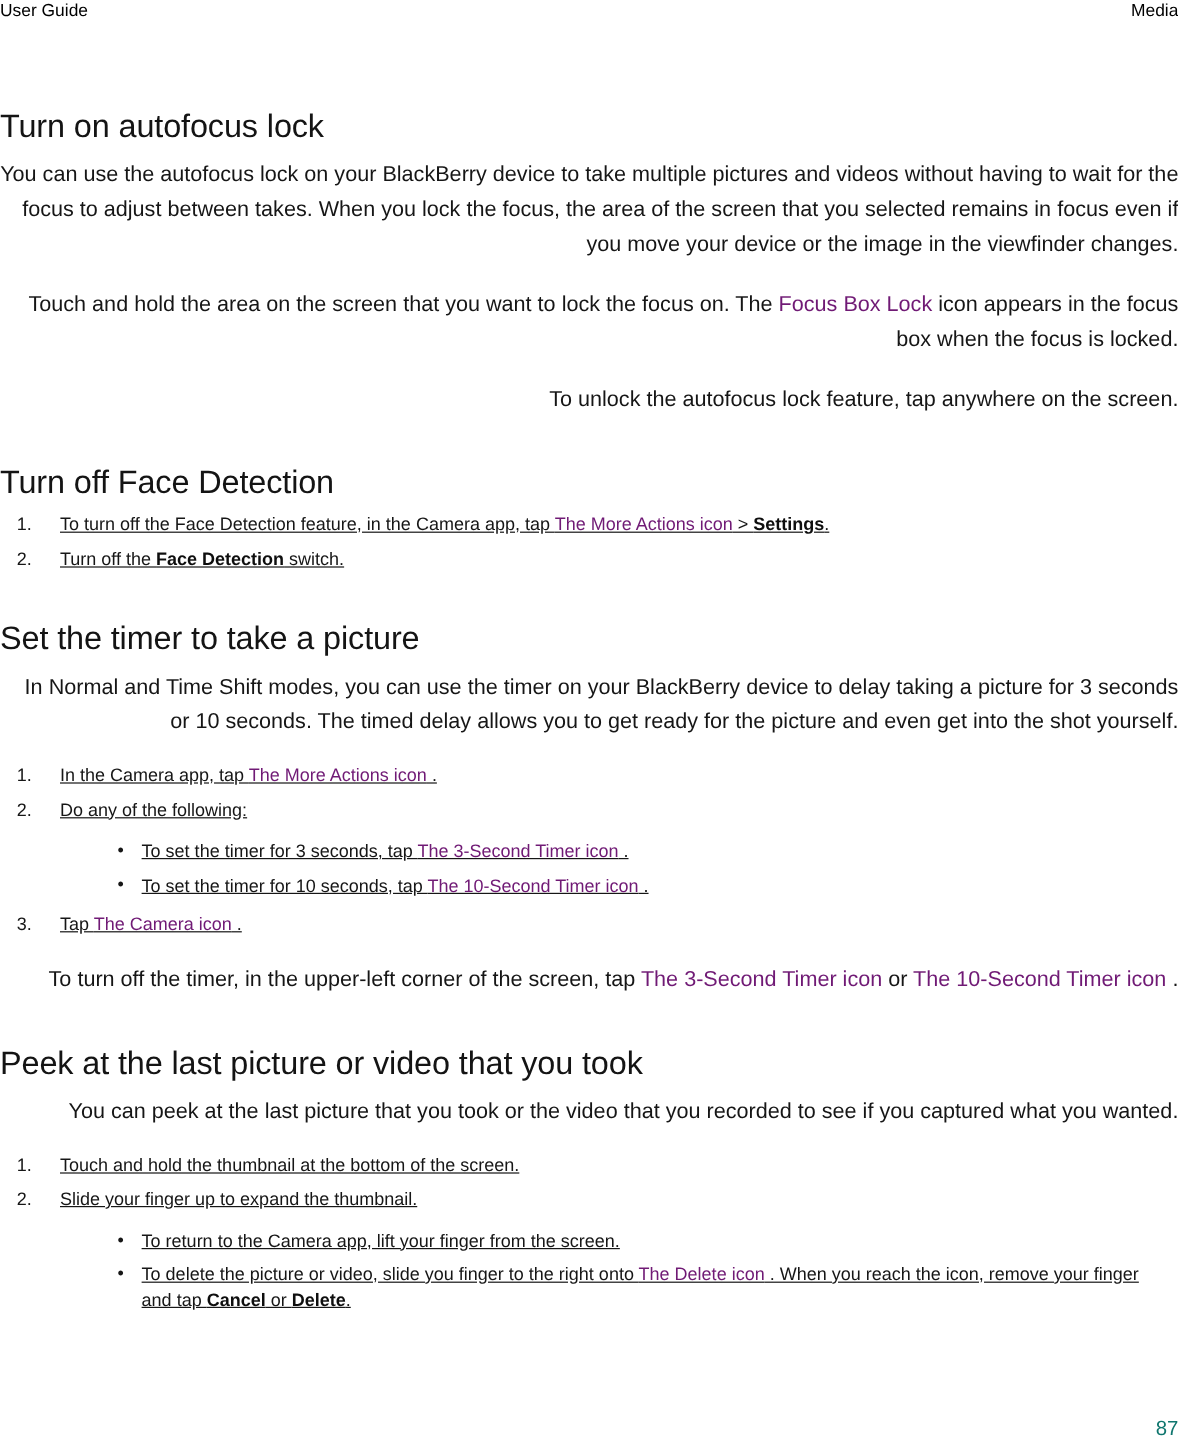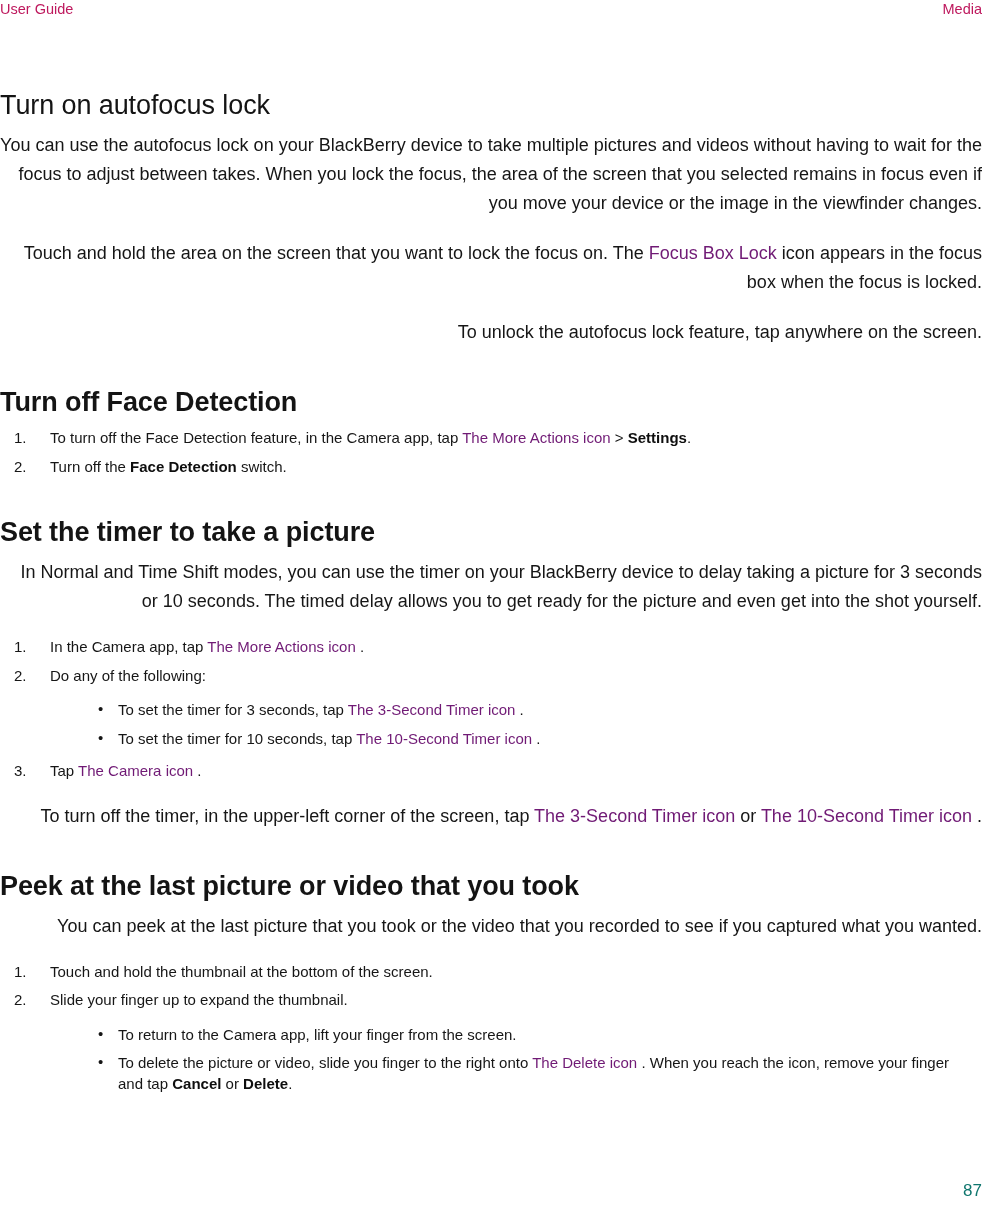--- a/index.html
+++ b/index.html
@@ -27,56 +27,57 @@
     position: absolute;
     top: 0px;
     left: 0px;
     width: 982px;
     height: 30px;
     display: flex;
     justify-content: space-between;
     align-items: flex-start;
     font-size: 14.5px;
     line-height: 18px;
-    color: #be185d;
+    color: #000000;
   }
   .running-header .hdr-left { padding-left: 0px; }
   .running-header .hdr-right { padding-right: 0px; }
 
   
   .content {
     position: absolute;
     top: 88px;
     left: 0px;
     width: 982px;
   }
 
   h1.section-title {
     font-size: 27px;
     font-weight: 300;
     line-height: 34px;
     margin: 0 0 9px 0;
     letter-spacing: -0.1px;
     color: #141414;
   }
-  h1.section-title.spaced { margin-top: 38px; font-weight: bold; }
+  h1.section-title.spaced { margin-top: 38px; }
 
   p.para {
     font-size: 18px;
     line-height: 29px;
     margin: 0 0 21px 0;
     color: #161616;
     text-align: right;
   }
 
   ol.steps {
     margin: 0 12px 16px 0;
     padding: 0;
     list-style: none;
     counter-reset: stepnum;
+    text-decoration: underline;
   }
   ol.steps > li {
     position: relative;
     counter-increment: stepnum;
     padding-left: 50px;
     font-size: 15px;
     line-height: 20.5px;
     margin-bottom: 8px;
   }
   ol.steps > li::before {

